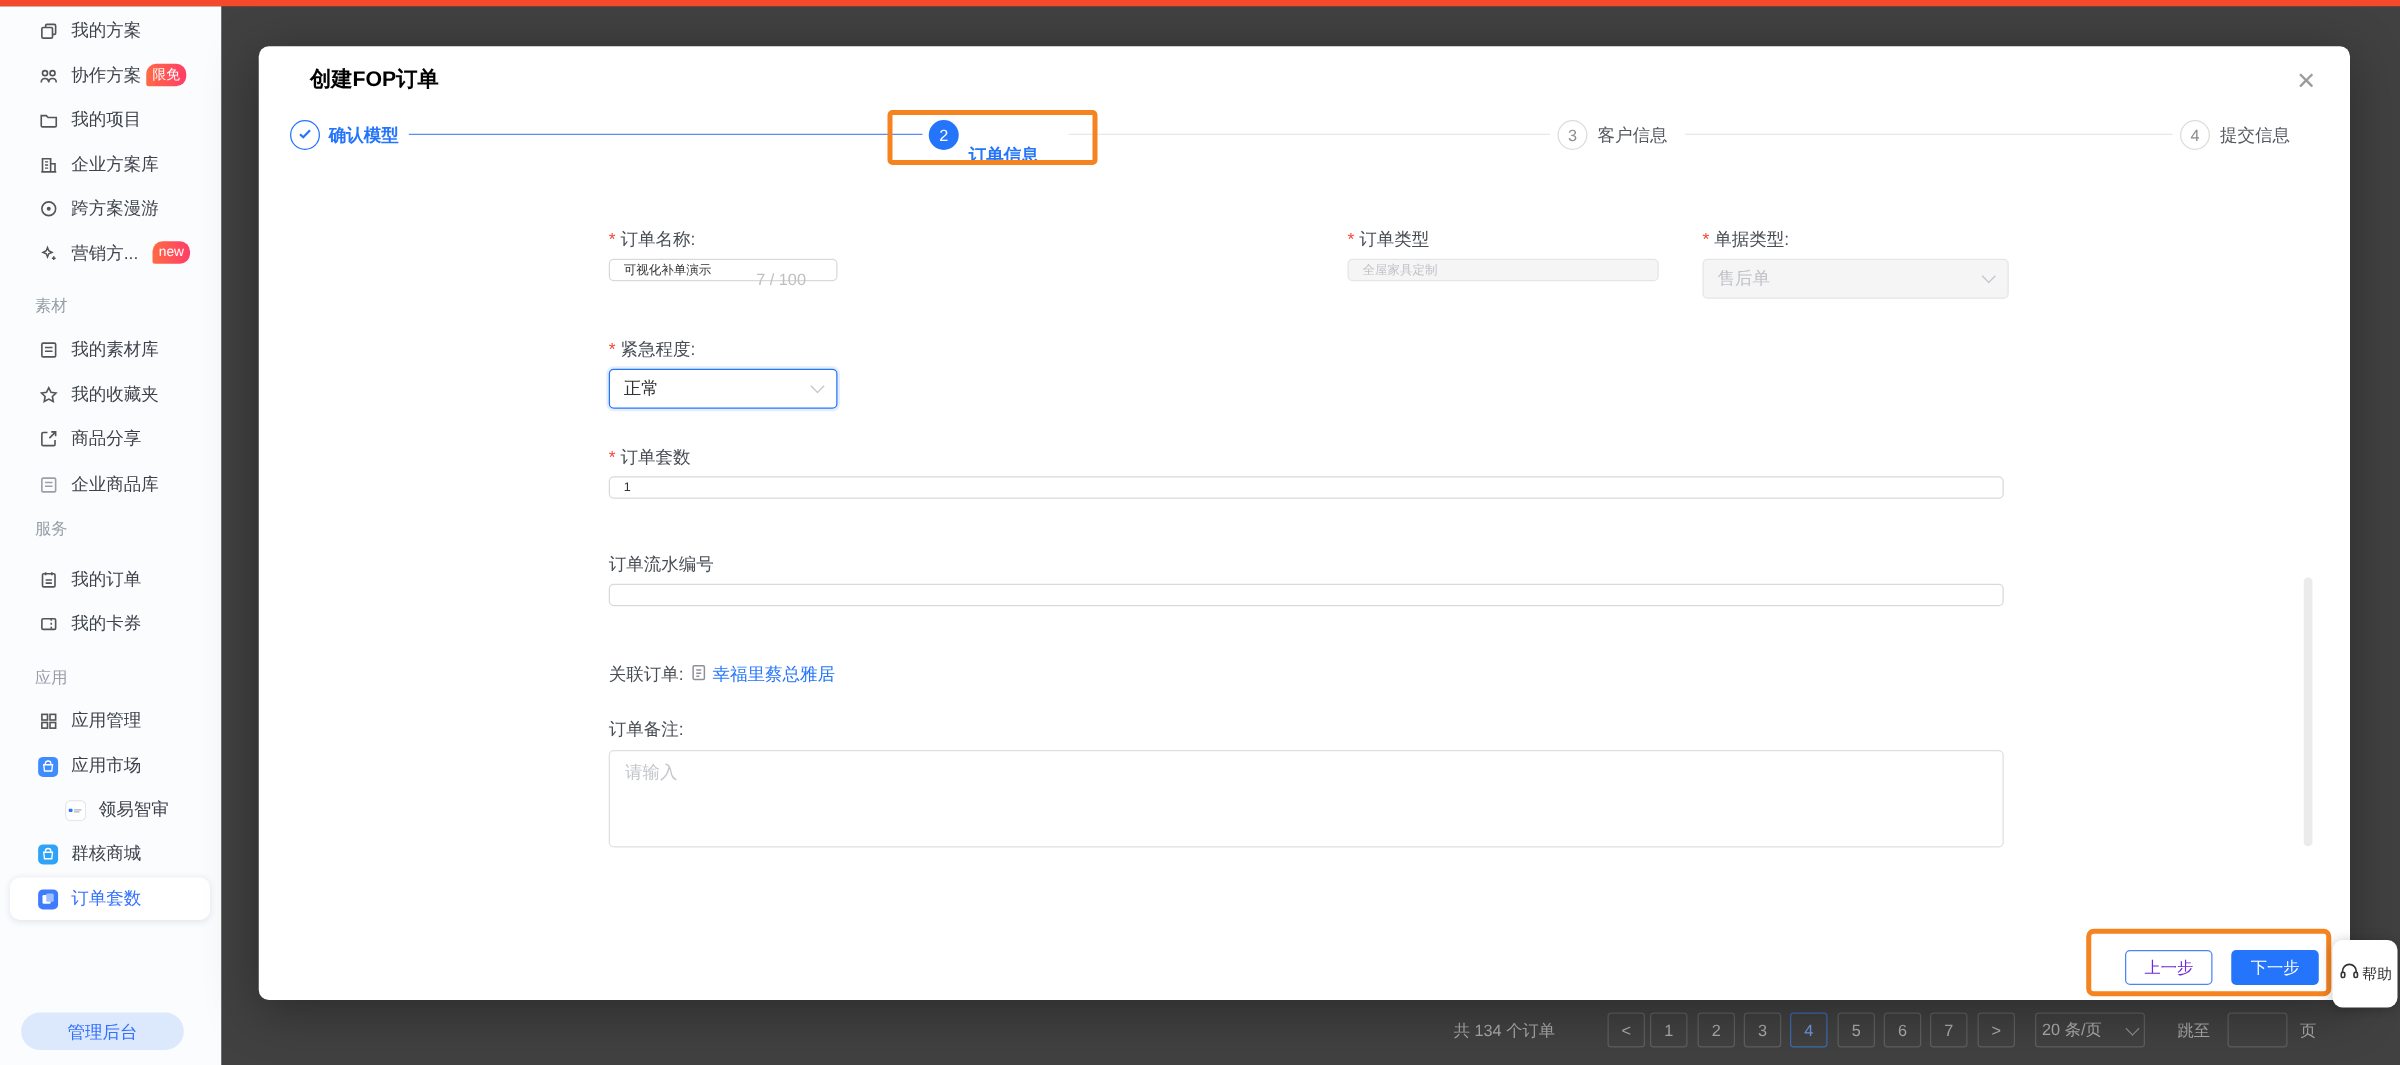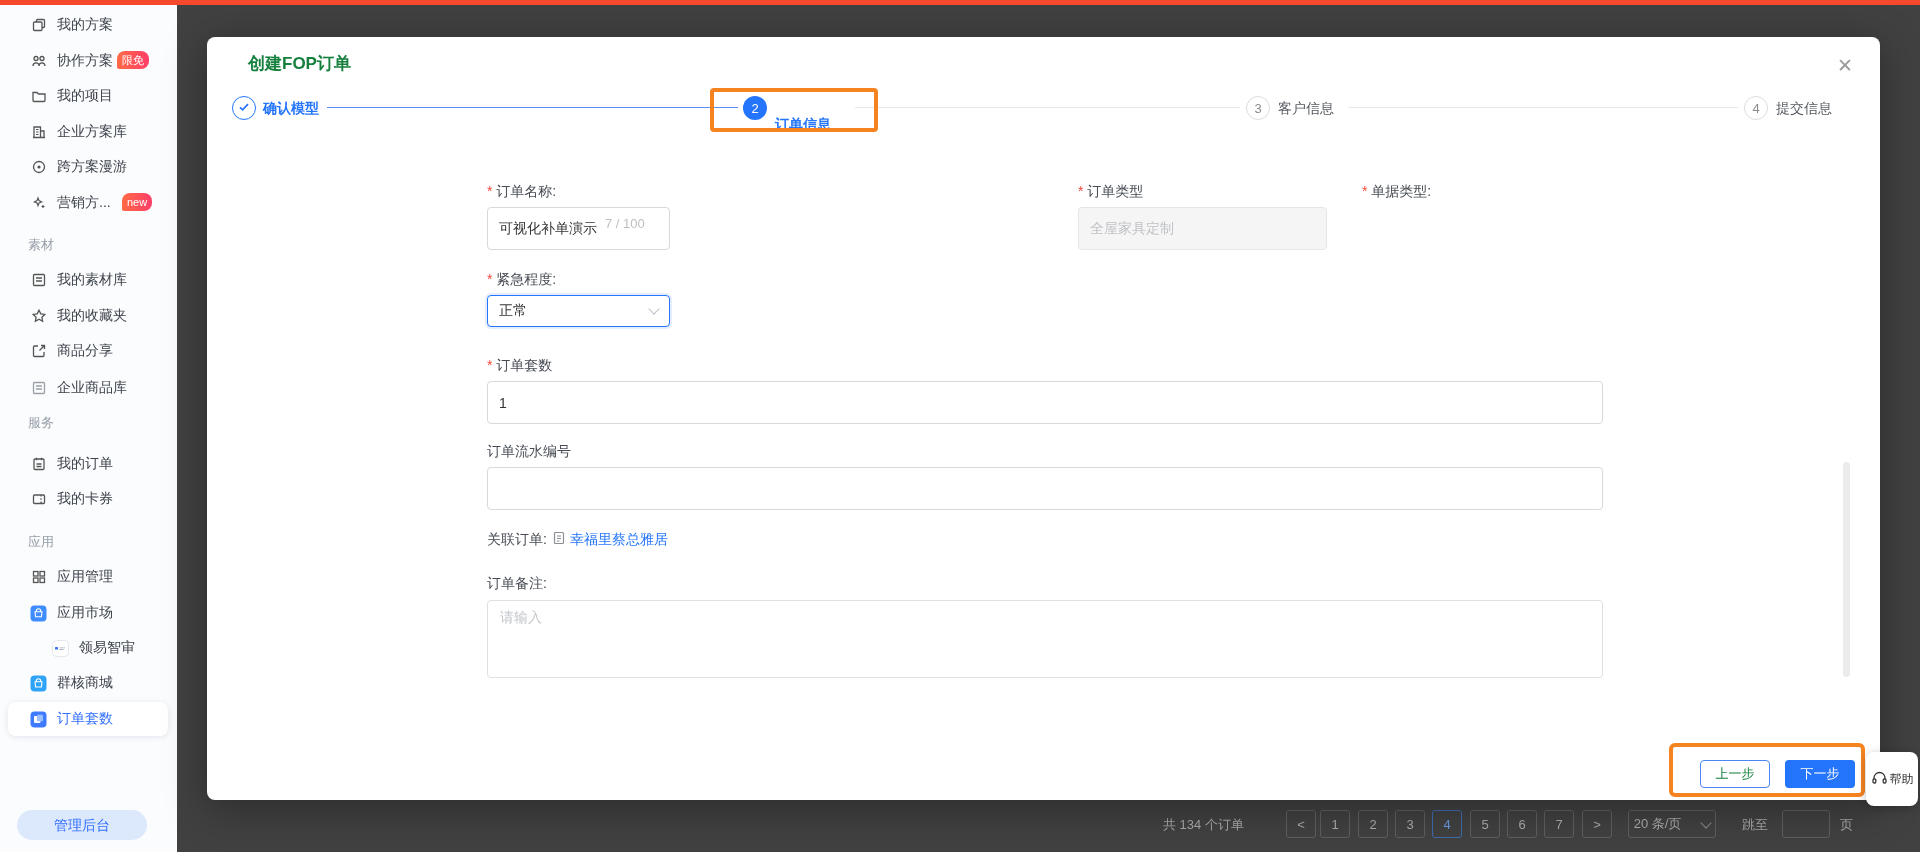--- a/index.html
+++ b/index.html
@@ -33,61 +33,61 @@
   .pg-box { position:absolute; width:30px; height:28px; border:1px solid #5f5f5f; border-radius:3px;
             color:#ababab; font-size:13px; display:flex; align-items:center; justify-content:center; cursor:pointer; }
   .pg-box.cur { border-color:#3f6cae; color:#6b9ae0; }
   .pg-sizer { position:absolute; width:88px; height:28px; border:1px solid #5f5f5f; border-radius:3px;
               color:#ababab; font-size:13px; display:flex; align-items:center; justify-content:center; gap:21px; cursor:pointer; }
   .pg-input { position:absolute; width:48px; height:28px; border:1px solid #5f5f5f; border-radius:3px; background:transparent; }
 
   
   .modal { position:absolute; left:207px; top:37px; width:1673px; height:763px; background:#ffffff;
            border-radius:8px; z-index:30; box-shadow:0 8px 40px rgba(0,0,0,.35); }
-  .m-title { position:absolute; left:41px; top:15px; font-size:17px; font-weight:700; color:#15803d; }
+  .m-title { position:absolute; left:41px; top:15px; font-size:17px; font-weight:700; color:#000000; }
   .m-close { position:absolute; left:1624px; top:14px; width:28px; height:28px; font-size:19px; color:#9b9b9b;
              display:flex; align-items:center; justify-content:center; cursor:pointer; }
 
   
   .step-circle { position:absolute; top:59px; width:24px; height:24px; border-radius:50%; font-size:13px;
                  display:flex; align-items:center; justify-content:center; }
   .step-circle.done { border:1px solid #2475fc; background:#fff; }
   .step-circle.now  { background:#2475fc; color:#fff; }
   .step-circle.todo { border:1px solid #dcdcdc; background:#fff; color:#8c8c8c; }
   .step-label { position:absolute; top:63px; font-size:14px; font-weight:700; white-space:nowrap; }
   .step-label.blue { color:#2475fc; }
   .step-label.gray { color:#55595f; font-weight:400; }
   .step-line { position:absolute; top:70px; height:1px; }
   .step-line.blue { background:#5a8df5; }
   .step-line.gray { background:#e8e8e8; }
   .hl-box { position:absolute; border:4px solid #f5831f; border-radius:4px; z-index:5; }
 
   
   .lbl { position:absolute; font-size:14px; color:#474c54; white-space:nowrap; }
   .req:before { content:"* "; color:#f5483b; }
-  .inp { position:absolute; height:43px; border:1px solid #d9d9d9; border-radius:4px; background:#fff;
-         font-size:14px; color:#333; padding:0 11px; font-family:"Liberation Sans","DejaVu Sans",sans-serif; outline:none; }
+  .inp { position:absolute; height:18px; border:1px solid #d9d9d9; border-radius:4px; background:#fff;
+         font-size:10px; color:#333; padding:0 11px; font-family:"Liberation Sans","DejaVu Sans",sans-serif; outline:none; }
   .inp.disabled { background:#f5f5f6; border-color:#e5e5e6; color:#c0c2c6; }
   .sel { position:absolute; height:32px; border:1px solid #d9d9d9; border-radius:4px; background:#fff;
          font-size:14px; color:#333; display:flex; align-items:center; padding:0 11px; cursor:pointer; }
   .sel.disabled { background:#f5f5f6; border-color:#e5e5e6; color:#c0c2c6; cursor:default; }
   .sel.focus { border-color:#2475fc; box-shadow:0 0 0 2px rgba(36,117,252,.12); }
   .chev { width:8px; height:8px; border-right:1.5px solid #c0c4cc; border-bottom:1.5px solid #c0c4cc;
           transform:rotate(45deg); margin-left:auto; margin-top:-4px; }
   .counter { position:absolute; font-size:13px; color:#bfbfbf; }
   .txa { position:absolute; border:1px solid #e0e0e0; border-radius:4px; font-size:14px; color:#333;
          padding:8px 12px; resize:none; font-family:"Liberation Sans","DejaVu Sans",sans-serif; outline:none; }
   .txa::placeholder { color:#c3c6cb; }
   .link { position:absolute; font-size:14px; color:#2475fc; cursor:pointer; }
   .scroll-thumb { position:absolute; left:1636px; top:425px; width:7px; height:215px; border-radius:4px; background:#ebebeb; }
 
   
   .btn { position:absolute; top:723px; width:70px; height:28px; border-radius:4px; font-size:13px;
          display:flex; align-items:center; justify-content:center; cursor:pointer; }
-  .btn.ghost { border:1px solid #4a86f7; color:#15803d; background:#fff; }
+  .btn.ghost { border:1px solid #4a86f7; color:#6d28d9; background:#fff; }
   .btn.primary { background:#2475fc; color:#fff; }
 
   
   .help { position:absolute; left:1866px; top:752px; width:52px; height:54px; background:#fff; border-radius:8px;
           z-index:40; box-shadow:0 2px 10px rgba(0,0,0,.25); display:flex; flex-direction:row;
           align-items:center; justify-content:center; gap:2px; cursor:pointer; }
   .help .tx { font-size:12px; color:#333; }
 </style>
 </head>
 <body>
@@ -311,20 +311,24 @@
   <div class="step-label gray" style="left:1569px;">提交信息</div>
 
   <div class="lbl req" style="left:280px; top:146px;">订单名称:</div>
   <input class="inp" style="left: 280px; top: 170px; width: 183px; padding-right: 62px;" value="可视化补单演示">
   <div class="counter" style="left:398px; top:179px;">7 / 100</div>
 
   <div class="lbl req" style="left:871px; top:146px;">订单类型</div>
   <input class="inp disabled" style="left: 871px; top: 170px; width: 249px;" disabled="" value="全屋家具定制">
 
   <div class="lbl req" style="left:1155px; top:146px;">单据类型:</div>
+  <div class="sel disabled" style="left:1155px; top:170px; width:245px;">
+    <span>售后单</span>
+    <span class="chev"></span>
+  </div>
 
   <div class="lbl req" style="left:280px; top:234px;">紧急程度:</div>
   <div class="sel focus" style="left:280px; top:258px; width:183px;">
     <span>正常</span>
     <span class="chev"></span>
   </div>
 
   <div class="lbl req" style="left:280px; top:320px;">订单套数</div>
   <input class="inp" style="left: 280px; top: 344px; width: 1116px;" value="1">
 

